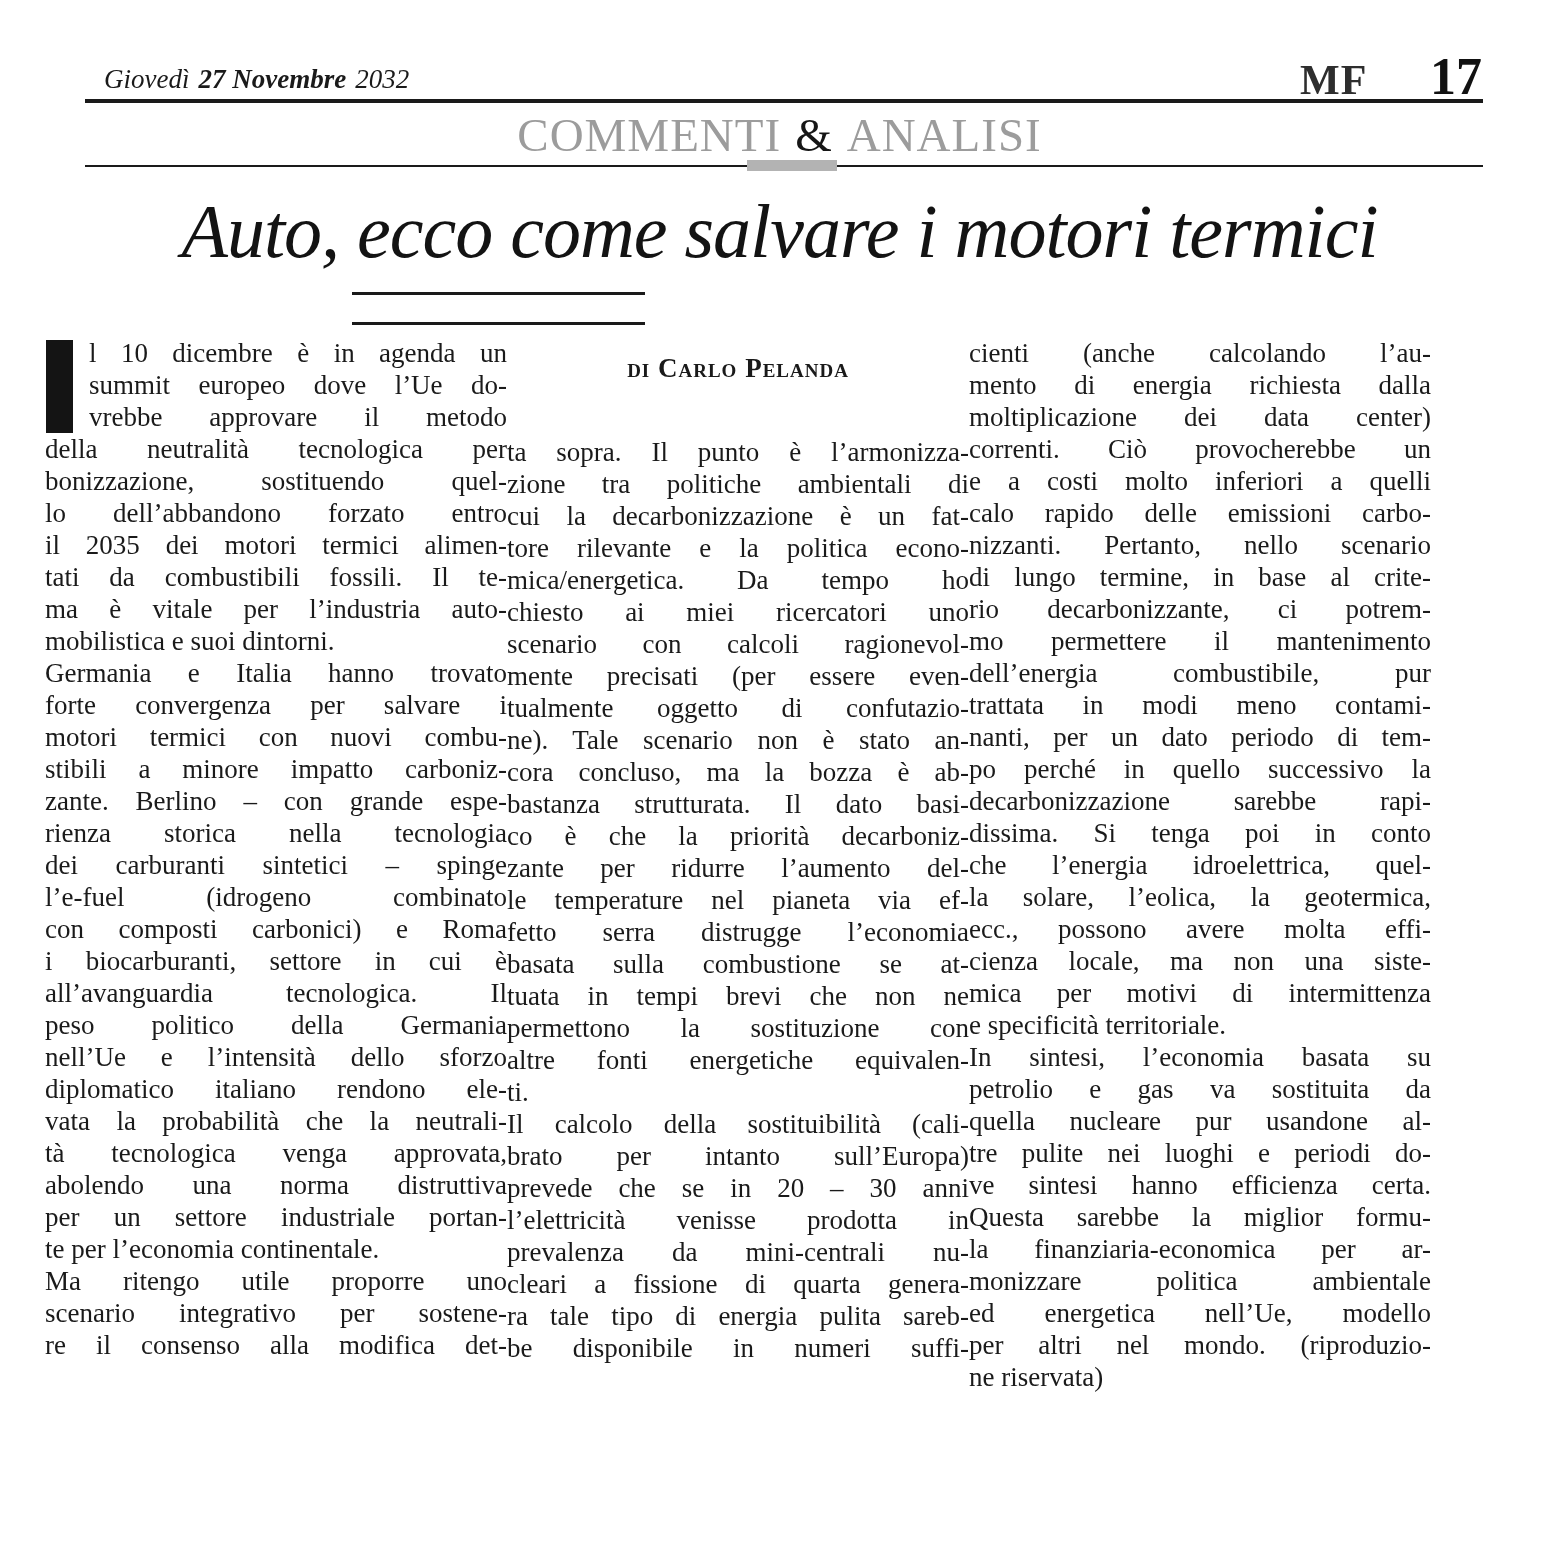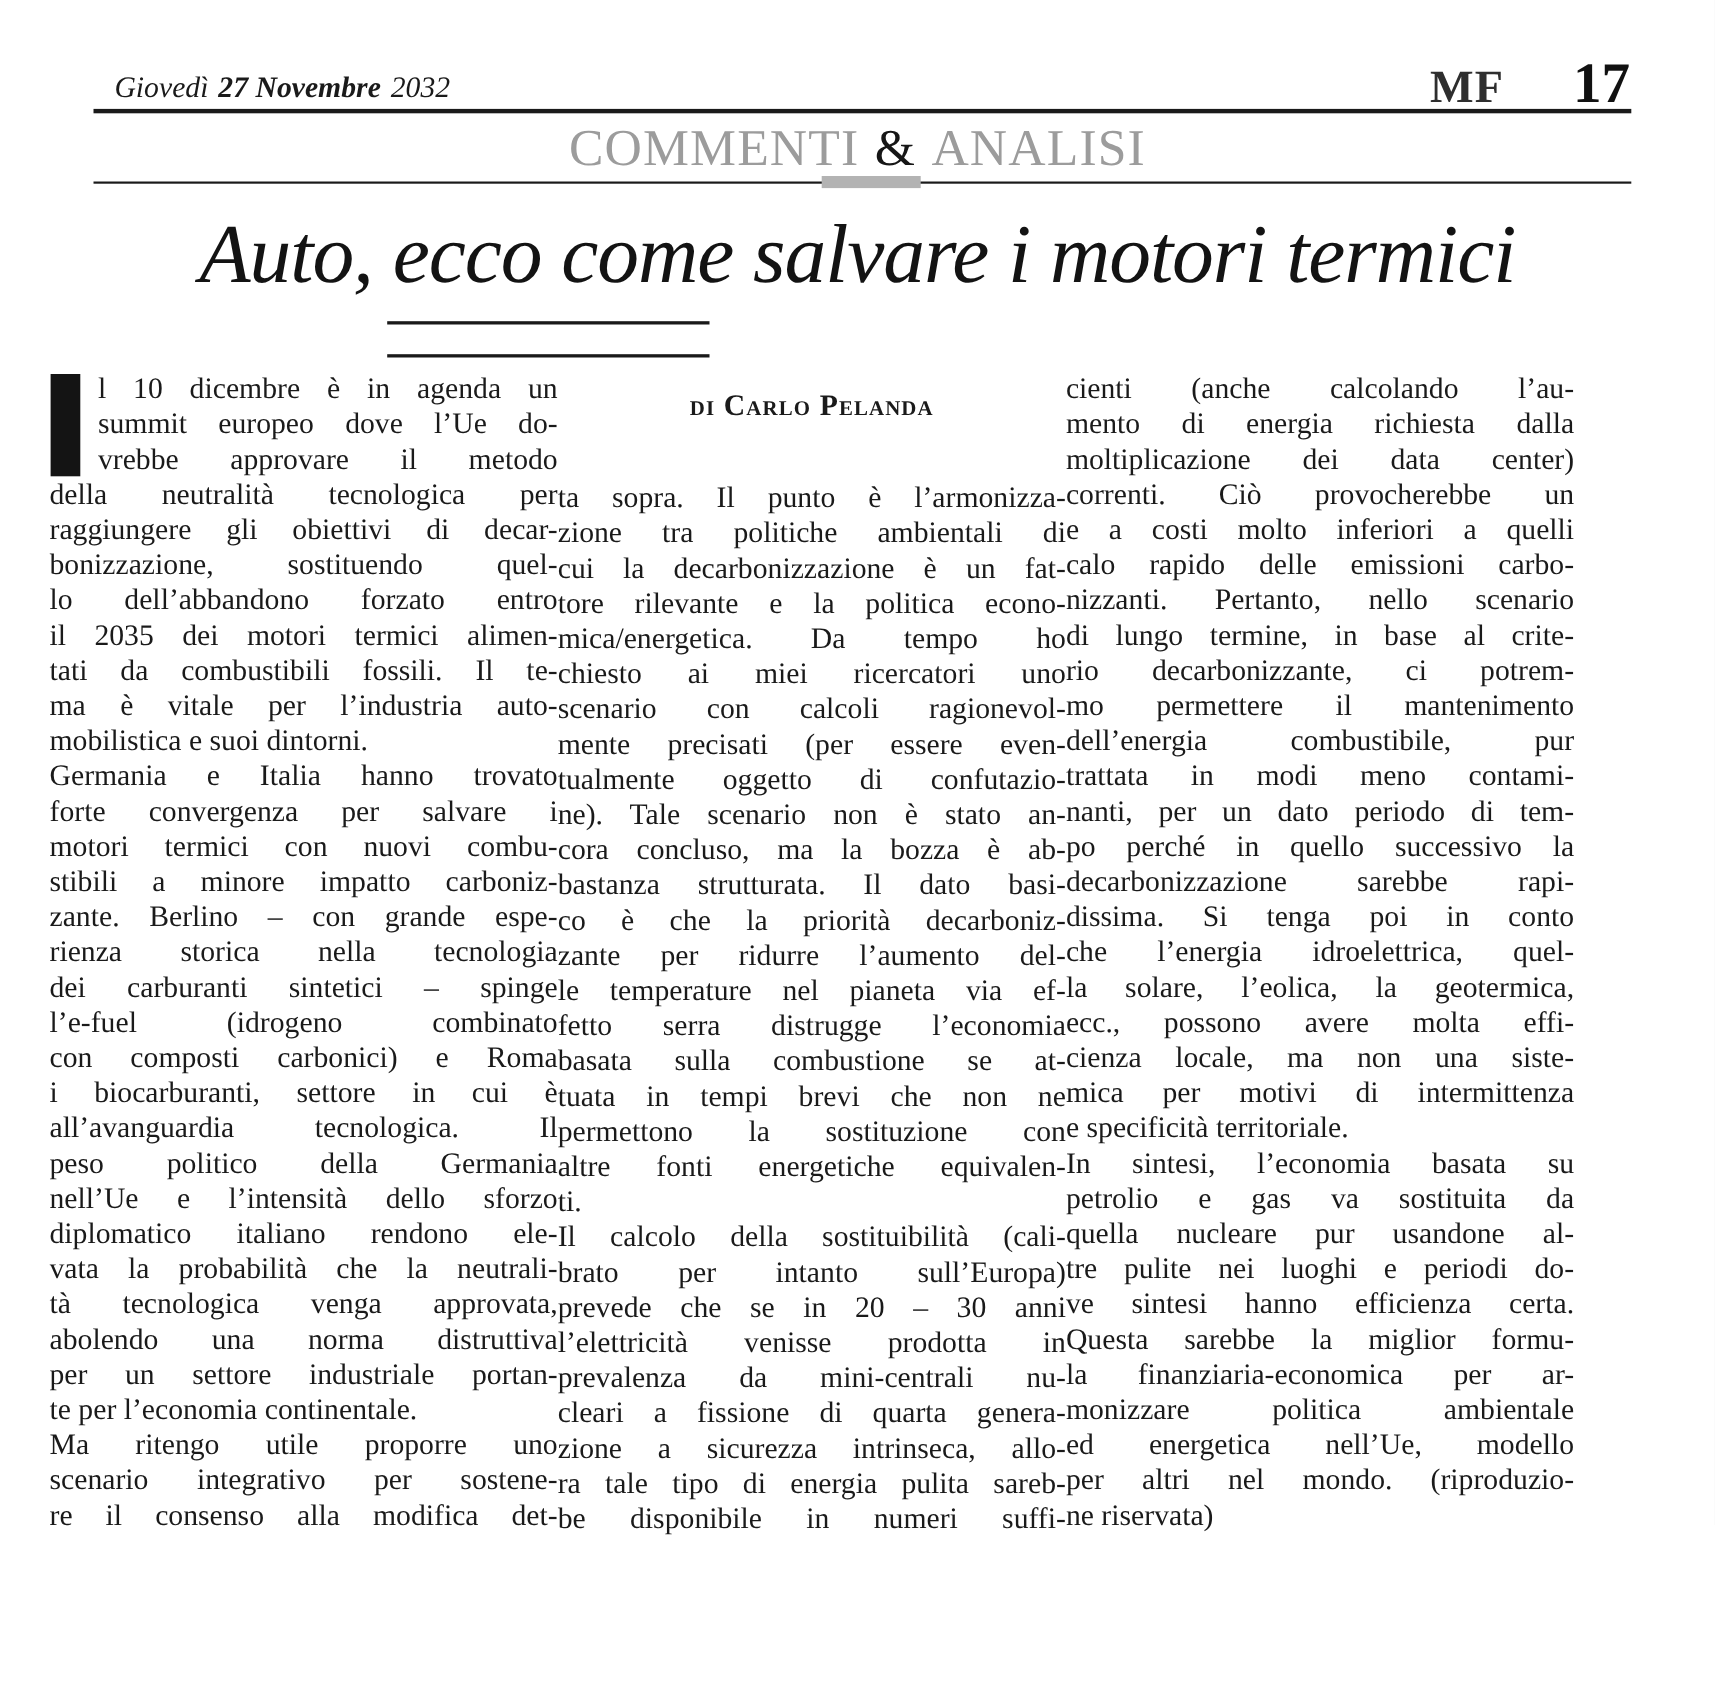--- a/index.html
+++ b/index.html
@@ -62,21 +62,20 @@
   <div class="headline-rule r2"></div>
 
   <div class="columns">
     <div class="col">
       <div class="dropcap">I</div>
       <div>
           <div class="bline i">l 10 dicembre è in agenda un</div>
           <div class="bline i">summit europeo dove l’Ue do-</div>
           <div class="bline i">vrebbe approvare il metodo</div>
           <div class="bline">della neutralità tecnologica per</div>
-          <div class="bline">raggiungere gli obiettivi di decar-</div>
           <div class="bline">bonizzazione, sostituendo quel-</div>
           <div class="bline">lo dell’abbandono forzato entro</div>
           <div class="bline">il 2035 dei motori termici alimen-</div>
           <div class="bline">tati da combustibili fossili. Il te-</div>
           <div class="bline">ma è vitale per l’industria auto-</div>
           <div class="bline e">mobilistica e suoi dintorni.</div>
           <div class="bline">Germania e Italia hanno trovato</div>
           <div class="bline">forte convergenza per salvare i</div>
           <div class="bline">motori termici con nuovi combu-</div>
           <div class="bline">stibili a minore impatto carboniz-</div>
@@ -123,21 +122,20 @@
           <div class="bline">tuata in tempi brevi che non ne</div>
           <div class="bline">permettono la sostituzione con</div>
           <div class="bline">altre fonti energetiche equivalen-</div>
           <div class="bline e">ti.</div>
           <div class="bline">Il calcolo della sostituibilità (cali-</div>
           <div class="bline">brato per intanto sull’Europa)</div>
           <div class="bline">prevede che se in 20 – 30 anni</div>
           <div class="bline">l’elettricità venisse prodotta in</div>
           <div class="bline">prevalenza da mini-centrali nu-</div>
           <div class="bline">cleari a fissione di quarta genera-</div>
-          <div class="bline">zione a sicurezza intrinseca, allo-</div>
           <div class="bline">ra tale tipo di energia pulita sareb-</div>
           <div class="bline">be disponibile in numeri suffi-</div>
         </div>
     </div>
     <div class="col">
       <div>
           <div class="bline">cienti (anche calcolando l’au-</div>
           <div class="bline">mento di energia richiesta dalla</div>
           <div class="bline">moltiplicazione dei data center)</div>
           <div class="bline">correnti. Ciò provocherebbe un</div>

